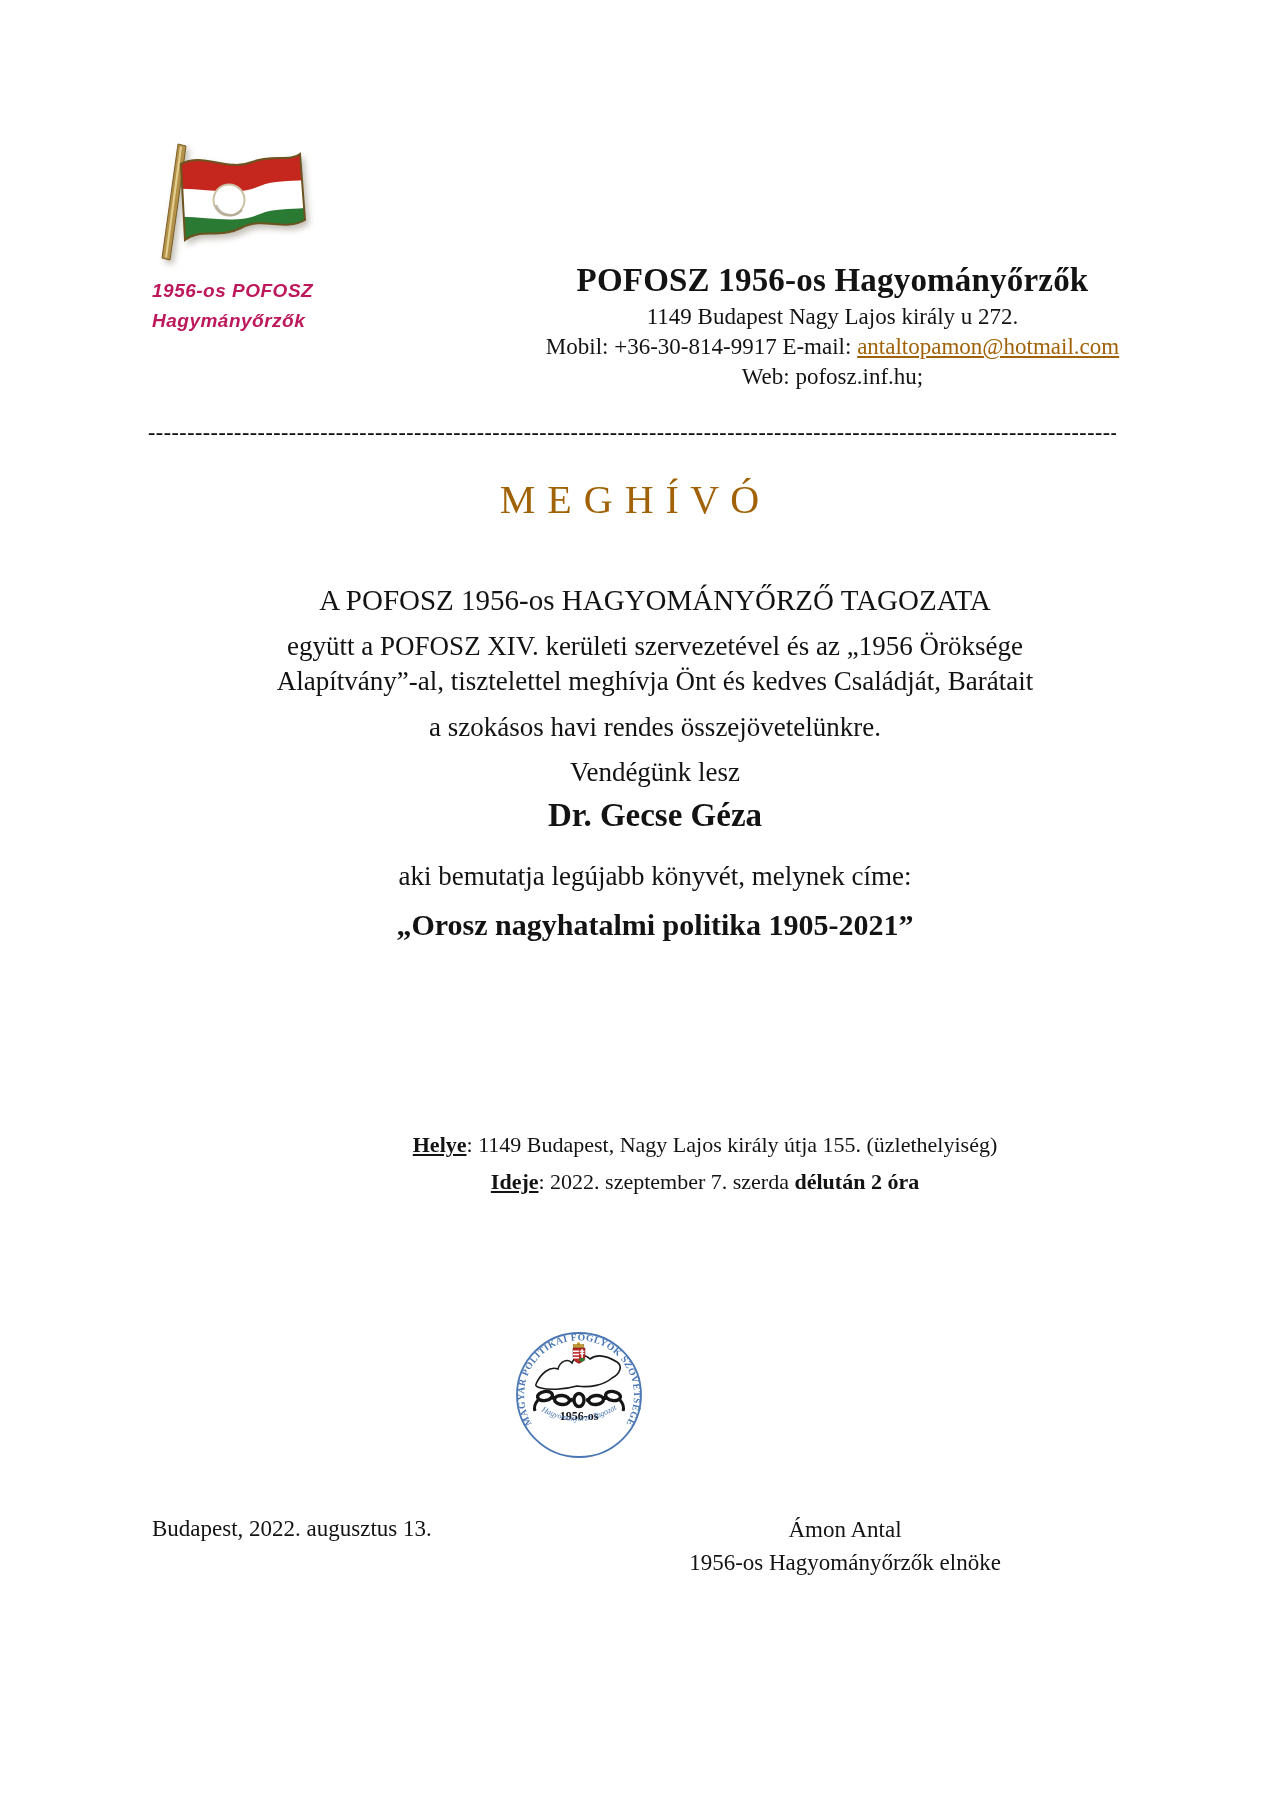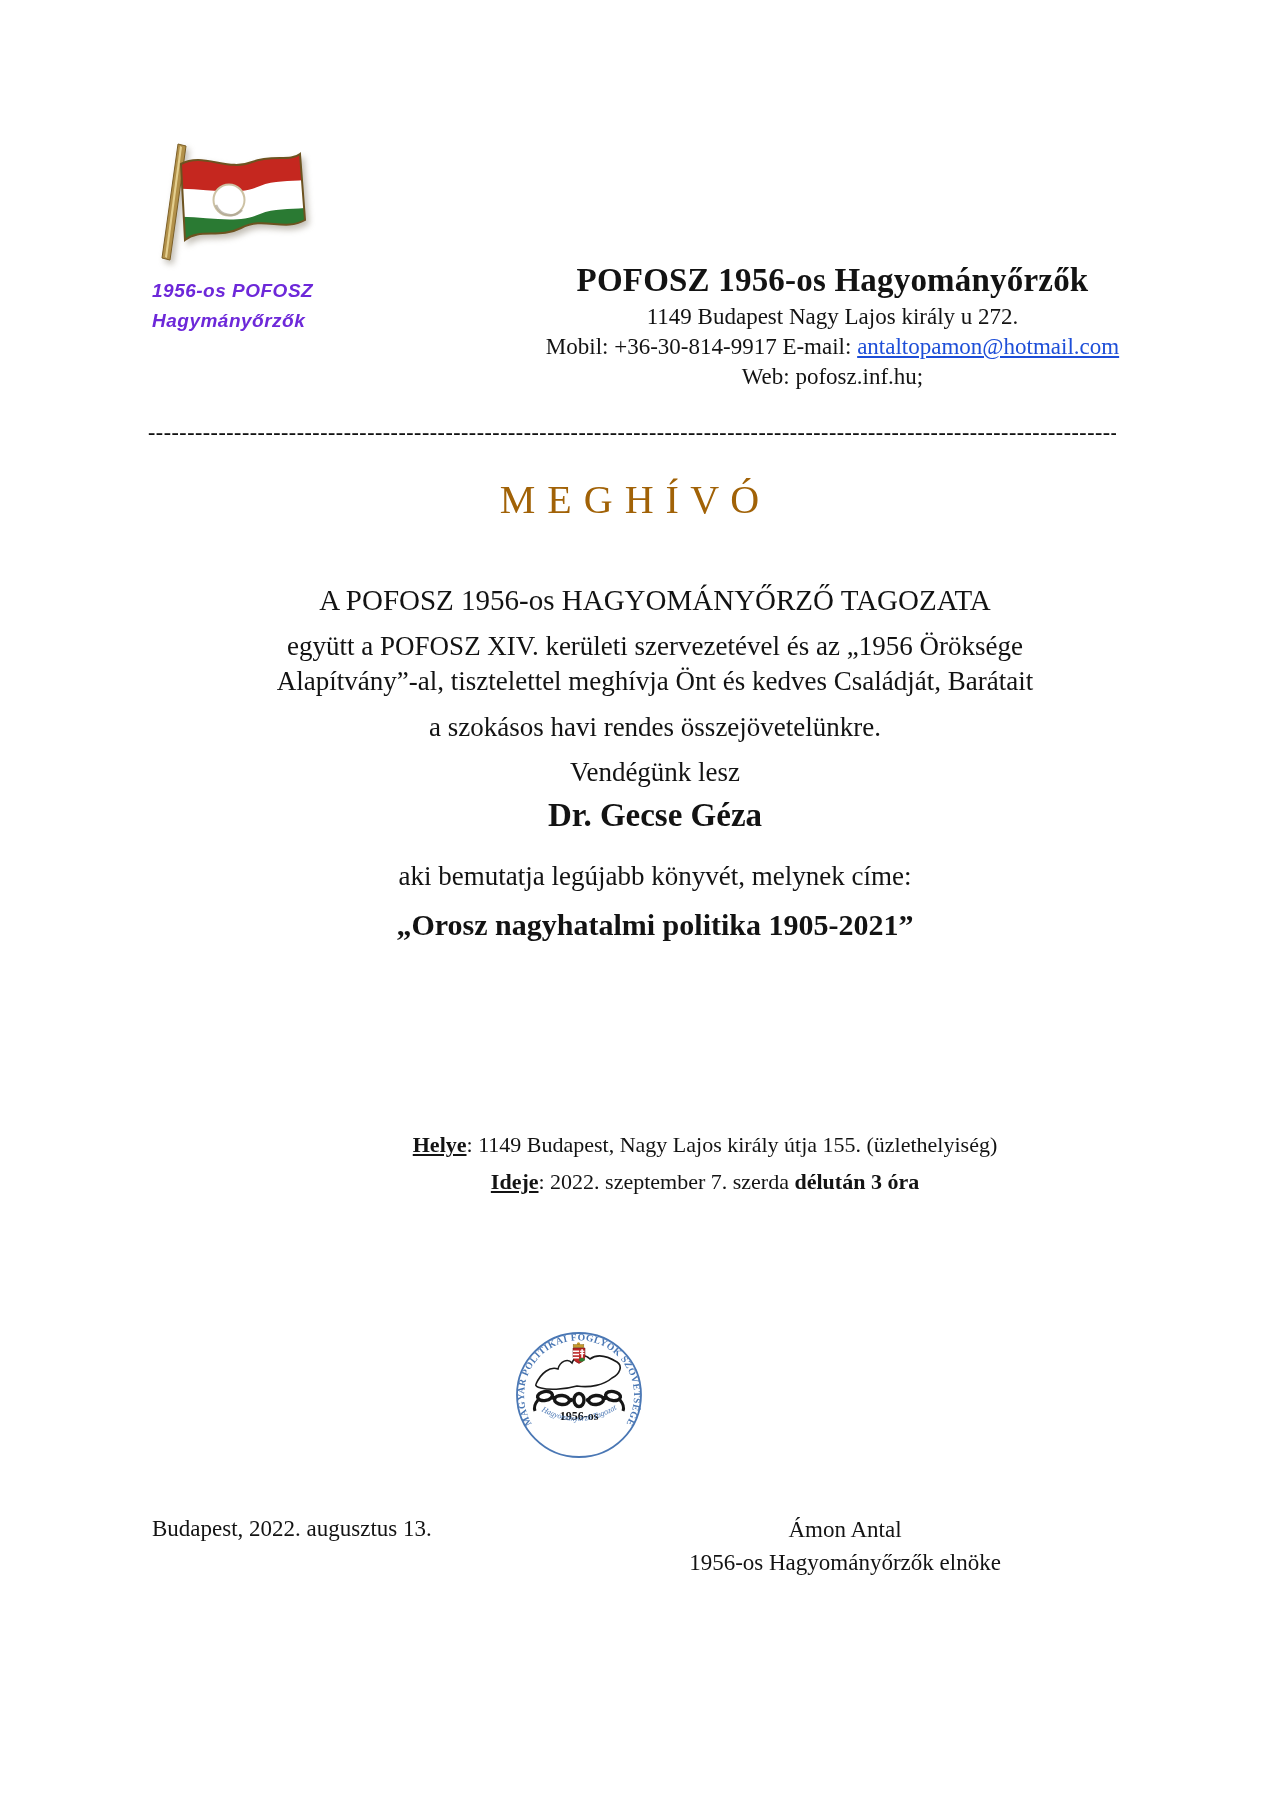--- a/index.html
+++ b/index.html
@@ -11,28 +11,28 @@
     font-family:"Liberation Serif", serif;
     color:#131313;
     overflow:hidden;
   }
   
   .pin-svg{position:absolute;left:148px;top:126px;filter:drop-shadow(3px 4px 3px rgba(120,110,90,.45));}
   .pin-caption{
     position:absolute;left:152px;top:276px;
     font-family:"Liberation Sans", sans-serif;
     font-style:italic;font-weight:bold;
-    font-size:19px;line-height:30px;color:#6d28d9;
+    font-size:19px;line-height:30px;color:#be185d;
     letter-spacing:.5px;
   }
   
   .header-block{position:absolute;left:500px;top:226px;width:665px;text-align:center;margin-top:32px;}
   .org-title{font-size:33px;font-weight:bold;line-height:44px;letter-spacing:.2px;}
   .hline{font-size:23px;line-height:30px;}
-  .link{color:#1d4ed8;text-decoration:underline;cursor:pointer;}
+  .link{color:#a16207;text-decoration:underline;cursor:pointer;}
   
   .divider{
     position:absolute;left:148px;top:419px;width:968px;height:26px;
     font-size:22px;font-weight:bold;letter-spacing:.5px;
     white-space:nowrap;overflow:hidden;color:#111;
   }
   .centerline{position:absolute;left:30px;width:1250px;text-align:center;}
   .meghivo{
     position:absolute;left:0;width:1260px;top:476px;text-align:center;
     font-size:40px;font-weight:normal;letter-spacing:1px;color:#a16207;
@@ -101,21 +101,21 @@
   <div class="centerline b-line2">együtt a POFOSZ XIV. kerületi szervezetével és az „1956 Öröksége</div>
   <div class="centerline b-line4">a szokásos havi rendes összejövetelünkre.</div>
   <div class="centerline b-line3">Alapítvány”-al, tisztelettel meghívja Önt és kedves Családját, Barátait</div>
   <div class="centerline guest-intro">Vendégünk lesz</div>
   <div class="centerline guest-name">Dr. Gecse Géza</div>
   <div class="centerline book-intro">aki bemutatja legújabb könyvét, melynek címe:</div>
   <div class="centerline book-title">„Orosz nagyhatalmi politika 1905-2021”</div>
 
   <div class="details">
     <div><span class="lbl">Helye</span><span>: 1149 Budapest, Nagy Lajos király útja 155. (üzlethelyiség)</span></div>
-    <div><span class="lbl">Ideje</span><span>: 2022. szeptember 7. szerda </span><b>délután 3 óra</b></div>
+    <div><span class="lbl">Ideje</span><span>: 2022. szeptember 7. szerda </span><b>délután 2 óra</b></div>
   </div>
 
   <svg class="seal-svg" width="130" height="130" viewBox="0 0 130 130" xmlns="http://www.w3.org/2000/svg">
     <defs>
       <path id="ringPath" d="M21.5 99 A55 55 0 1 1 108.5 99"></path>
       <path id="innerPath" d="M24 79 Q65 104 106 77"></path>
     </defs>
     <circle cx="65" cy="65" r="62" fill="#ffffff" stroke="#4a77b4" stroke-width="1.8"></circle>
     <text font-family="'Liberation Serif', serif" font-size="9.6" font-weight="bold" fill="#4a77b4" letter-spacing="0.5">
       <textPath href="#ringPath" startOffset="50%" text-anchor="middle">MAGYAR POLITIKAI FOGLYOK SZÖVETSÉGE</textPath>

